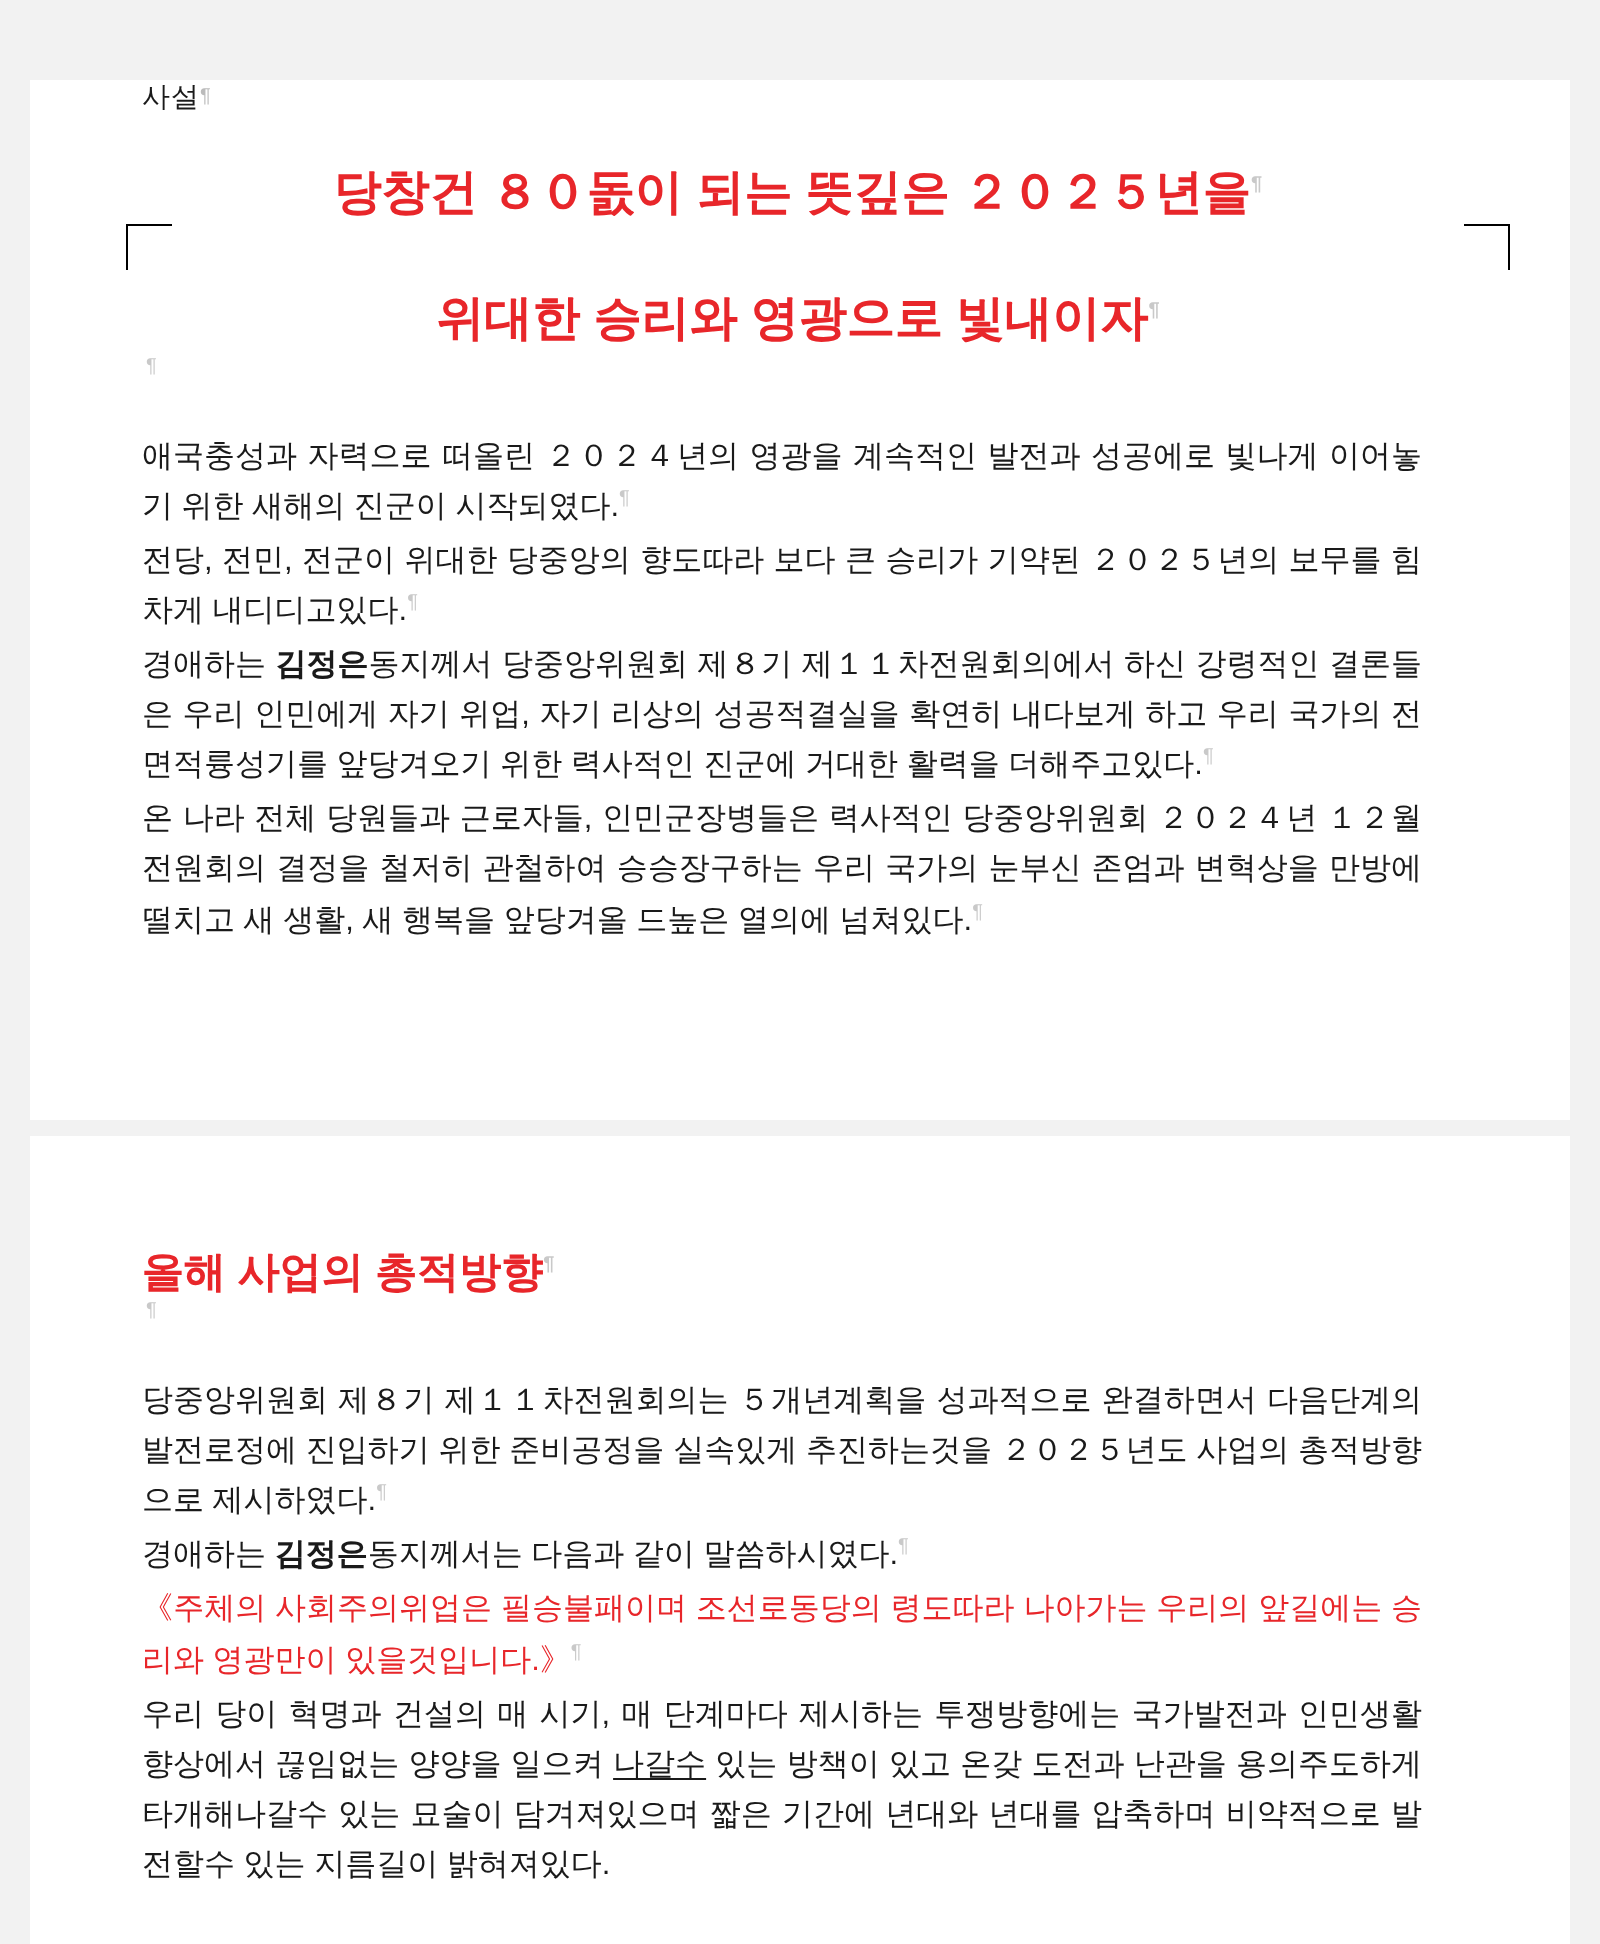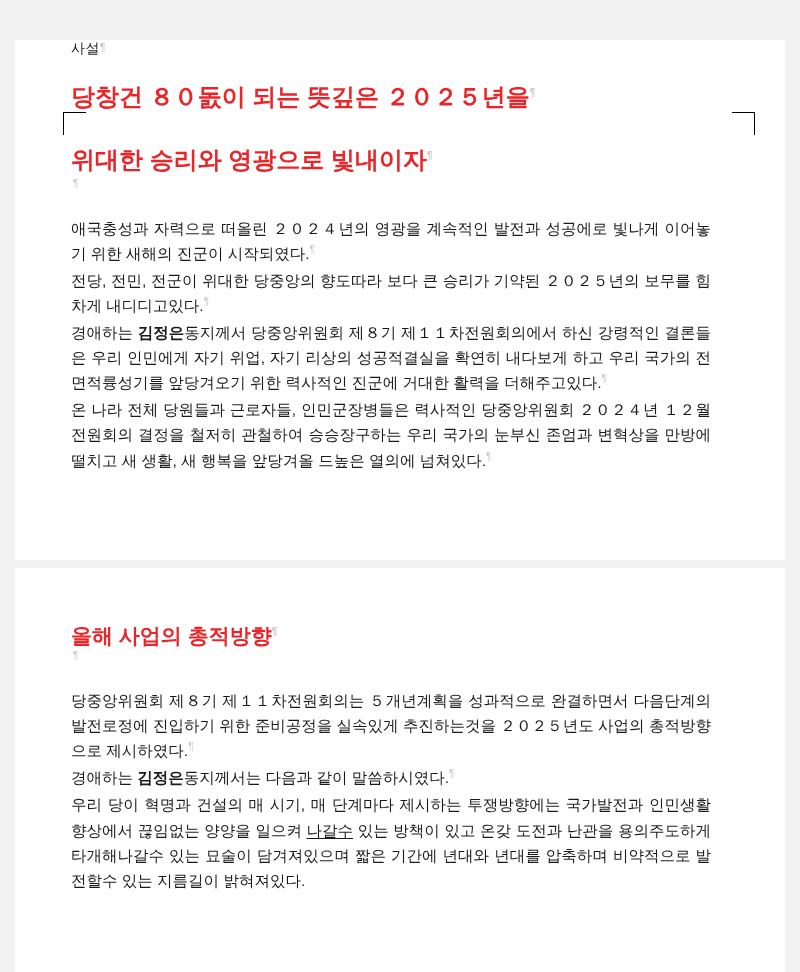--- a/index.html
+++ b/index.html
@@ -52,21 +52,21 @@
   }
   .mark-small {
     display: inline-block;
     color: #bbbbbb;
     font-size: 10px;
     transform: translateY(-2px);
   }
   .headline {
     color: #e8262a;
     font-weight: bold;
-    text-align: left;
+    text-align: center;
     font-size: 24px;
     line-height: 1.45;
     margin-top: 22px;
     letter-spacing: 0px;
   }
   .headline .line2 { display: block; margin-top: 28px; }
   .subhead {
     color: #e8262a;
     font-weight: bold;
     text-align: left;
@@ -137,17 +137,18 @@
 <div class="page page-two">
   <div class="content p2-top">
 
     <div class="subhead"><span>올해 사업의 총적방향</span><span class="tiny-mark">¶</span></div>
 
     <div class="spacer-mark">¶</div>
 
     <div class="body-block">
       <p class="para"><span>당중앙위원회 제８기 제１１차전원회의는 ５개년계획을 성과적으로 완결하면서 다음단계의 발전로정에 진입하기 위한 준비공정을 실속있게 추진하는것을 ２０２５년도 사업의 총적방향으로 제시하였다.</span><span class="tiny-mark">¶</span></p>
       <p class="para"><span>경애하는 </span><span class="bold">김정은</span><span>동지께서는 다음과 같이 말씀하시였다.</span><span class="tiny-mark">¶</span></p>
+      <p class="para red"><span>《주체의 사회주의위업은 필승불패이며 조선로동당의 령도따라 나아가는 우리의 앞길에는 승리와 영광만이 있을것입니다.》</span><span class="tiny-mark">¶</span></p>
       <p class="para"><span>우리 당이 혁명과 건설의 매 시기, 매 단계마다 제시하는 투쟁방향에는 국가발전과 인민생활향상에서 끊임없는 양양을 일으켜 </span><span class="uline">나갈수</span><span> 있는 방책이 있고 온갖 도전과 난관을 용의주도하게 타개해나갈수 있는 묘술이 담겨져있으며 짧은 기간에 년대와 년대를 압축하며 비약적으로 발전할수 있는 지름길이 밝혀져있다. </span></p>
     </div>
 
   </div>
 </div>
 
 </body></html>

